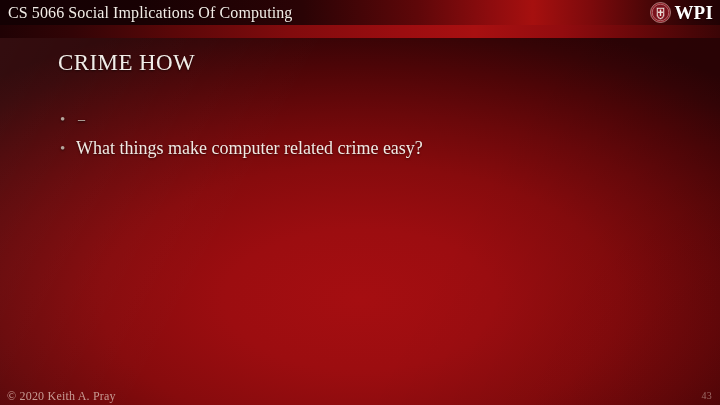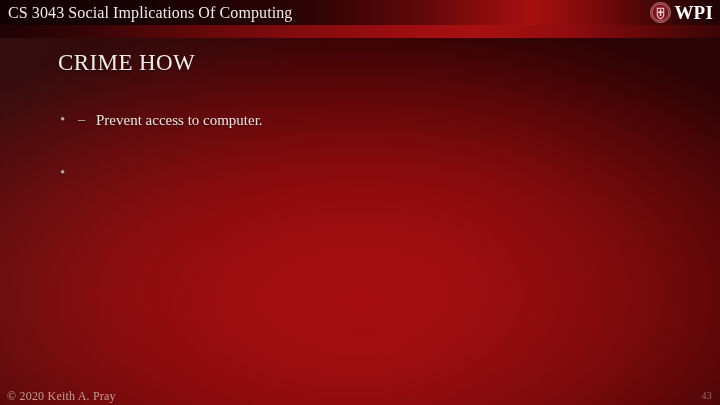--- a/index.html
+++ b/index.html
@@ -207,21 +207,21 @@
   }
 </style>
 </head>
 <body>
 
 <div id="slide">
 
   <div id="sheen"></div>
 
   <div id="header">
-    <div id="header-title">CS 3043 Social Implications Of Computing</div>
+    <div id="header-title">CS 5066 Social Implications Of Computing</div>
 
     <div id="logo">
       <svg id="seal" viewBox="0 0 42 42">
         <circle cx="21" cy="21" r="20" fill="#8c1520" stroke="#c9a9a4" stroke-width="1.4"></circle>
         <circle cx="21" cy="21" r="16.5" fill="#7a111b" stroke="#d8c0bb" stroke-width="1"></circle>
         <path d="M13 11 H29 V25 Q29 32 21 35 Q13 32 13 25 Z" fill="#f0e6df" stroke="#6d0f18" stroke-width="1"></path>
         <path d="M15.5 13.5 H26.5 V24.5 Q26.5 30 21 32.3 Q15.5 30 15.5 24.5 Z" fill="#8c1520"></path>
         <rect x="19.6" y="15" width="2.8" height="13" fill="#f0e6df"></rect>
         <rect x="16" y="19.2" width="10" height="2.6" fill="#f0e6df"></rect>
       </svg>
@@ -239,27 +239,27 @@
     <div class="bullet-l1">
       <span class="marker">•</span>
     </div>
 
     <div class="bullet-l2">
       <span class="marker">–</span>
     </div>
 
     <div class="bullet-l2">
       <span class="marker">–</span>
-      <span>Prevent access to computer.</span>
     </div>
 
     <div class="gap"></div>
 
     <div class="bullet-l1">
       <span class="marker">•</span>
+      <span>What things make computer related crime easy?</span>
     </div>
 
   </div>
 
   <div id="footer-left">© 2020 Keith A. Pray</div>
   <div id="footer-right">43</div>
 
 </div>
 
 </body></html>

